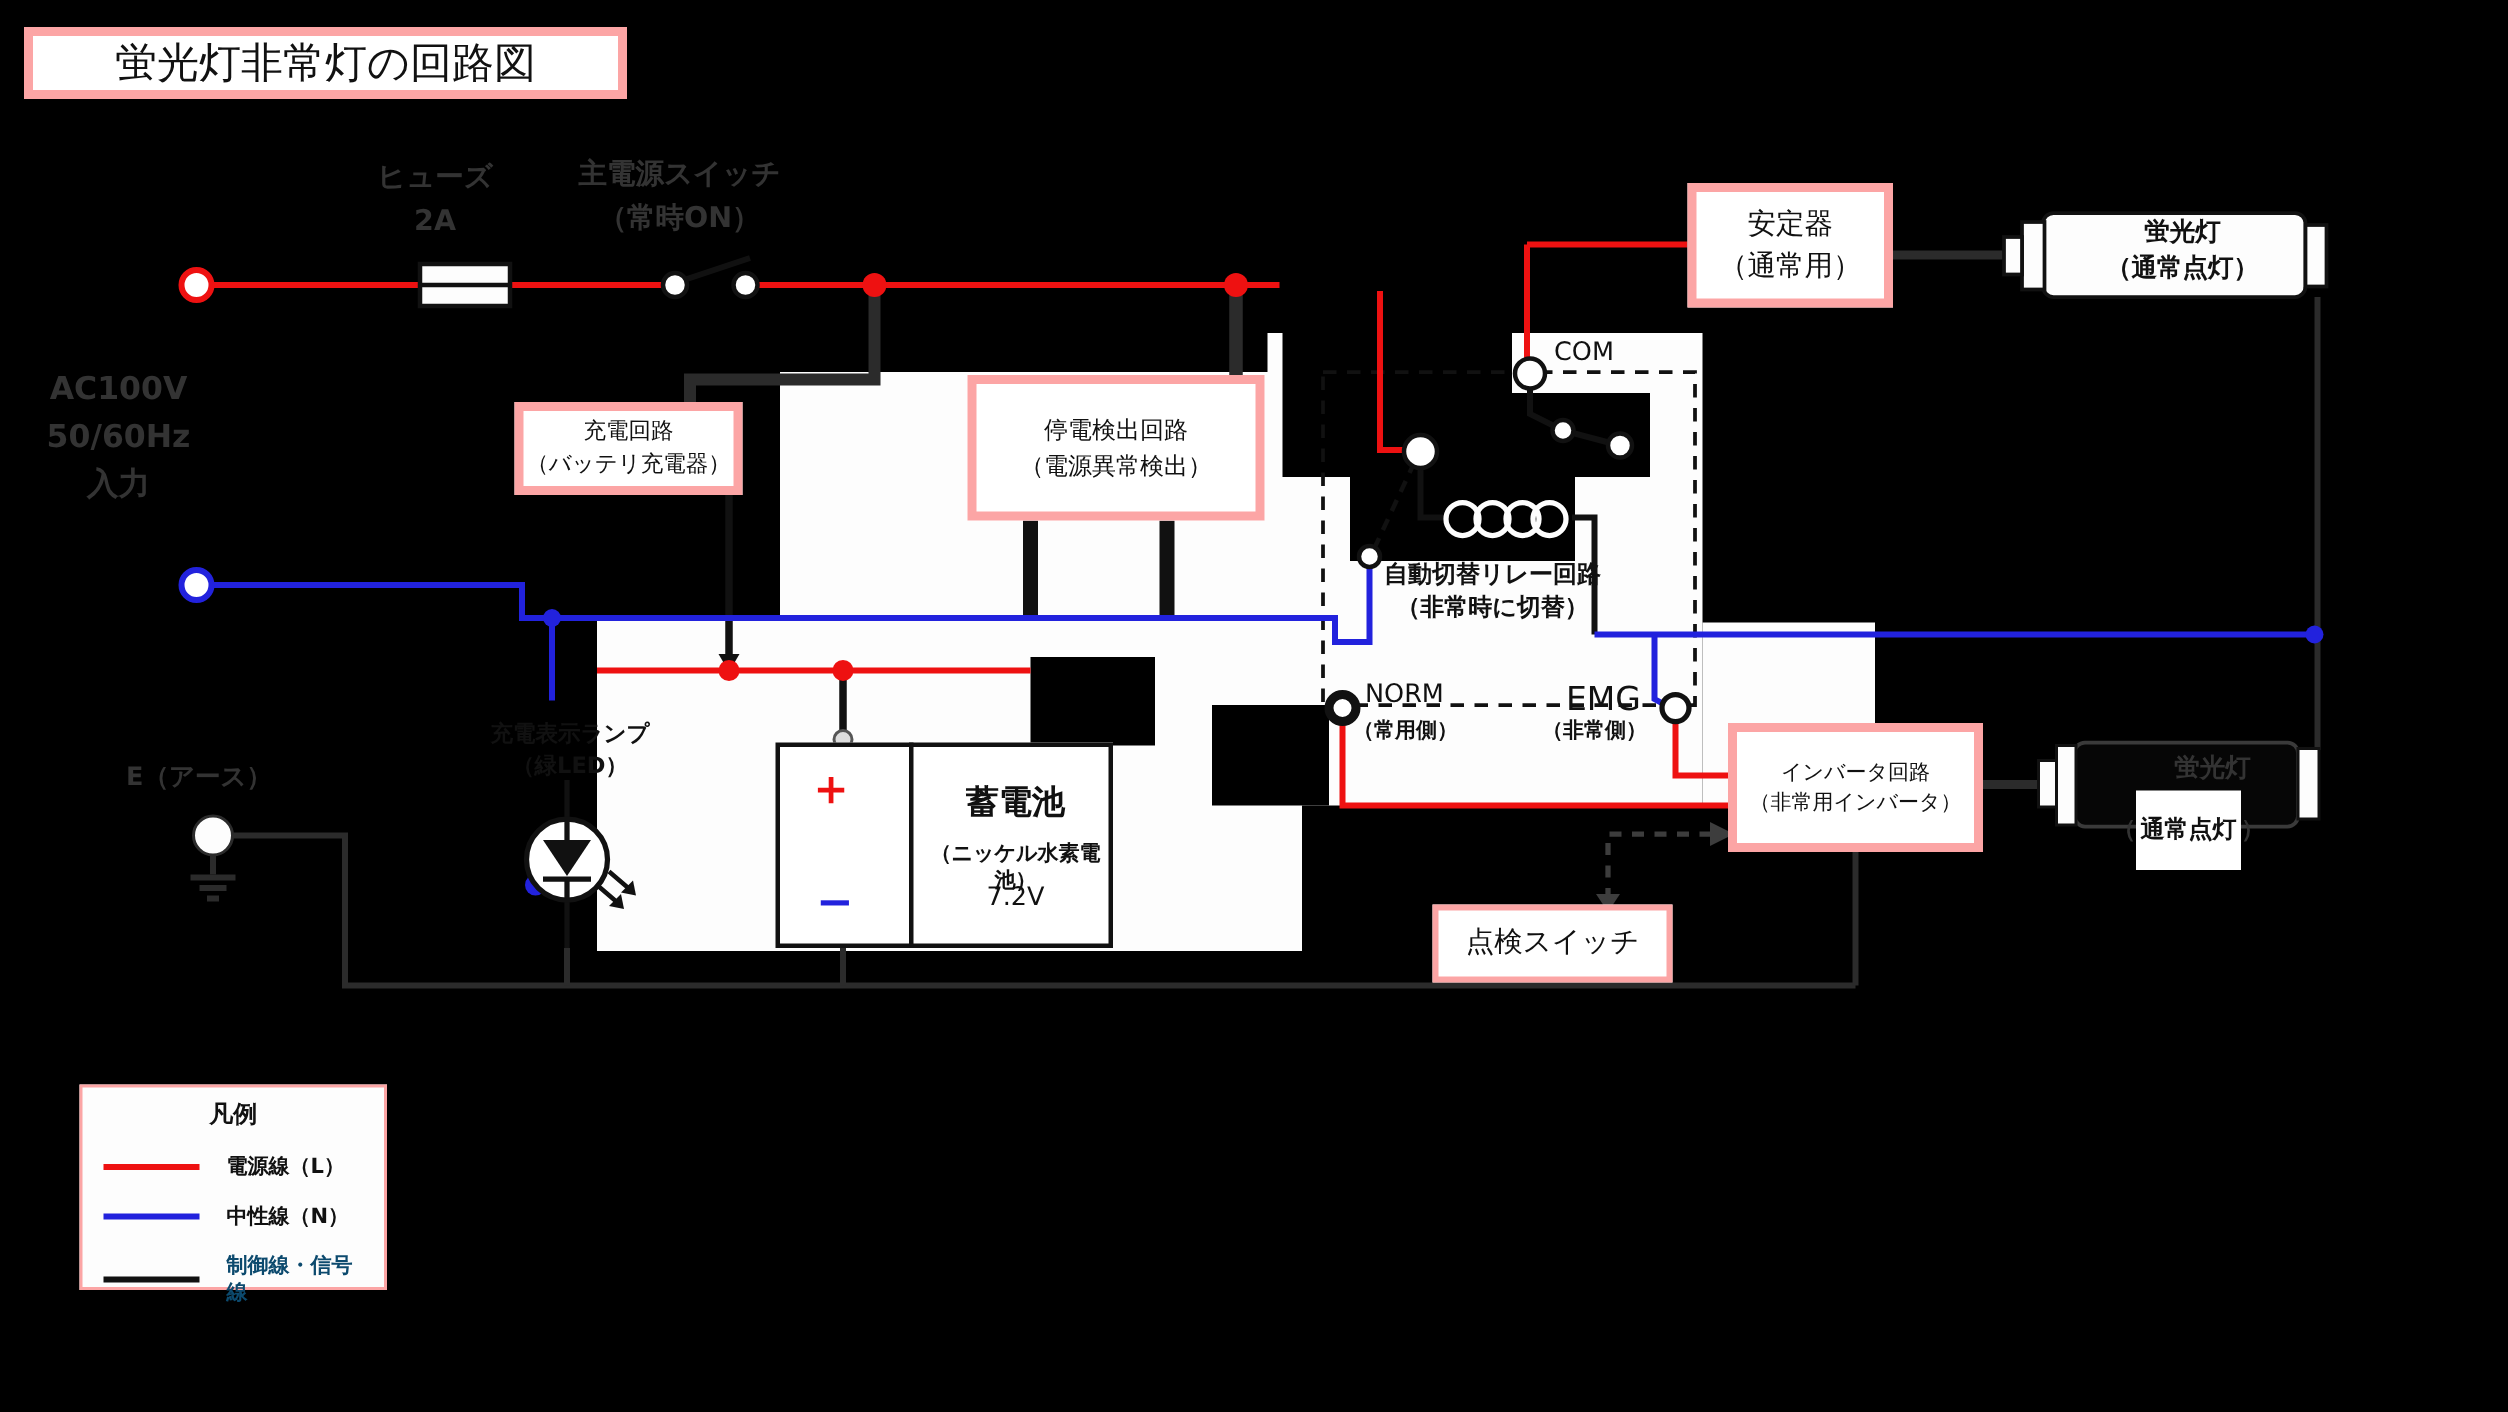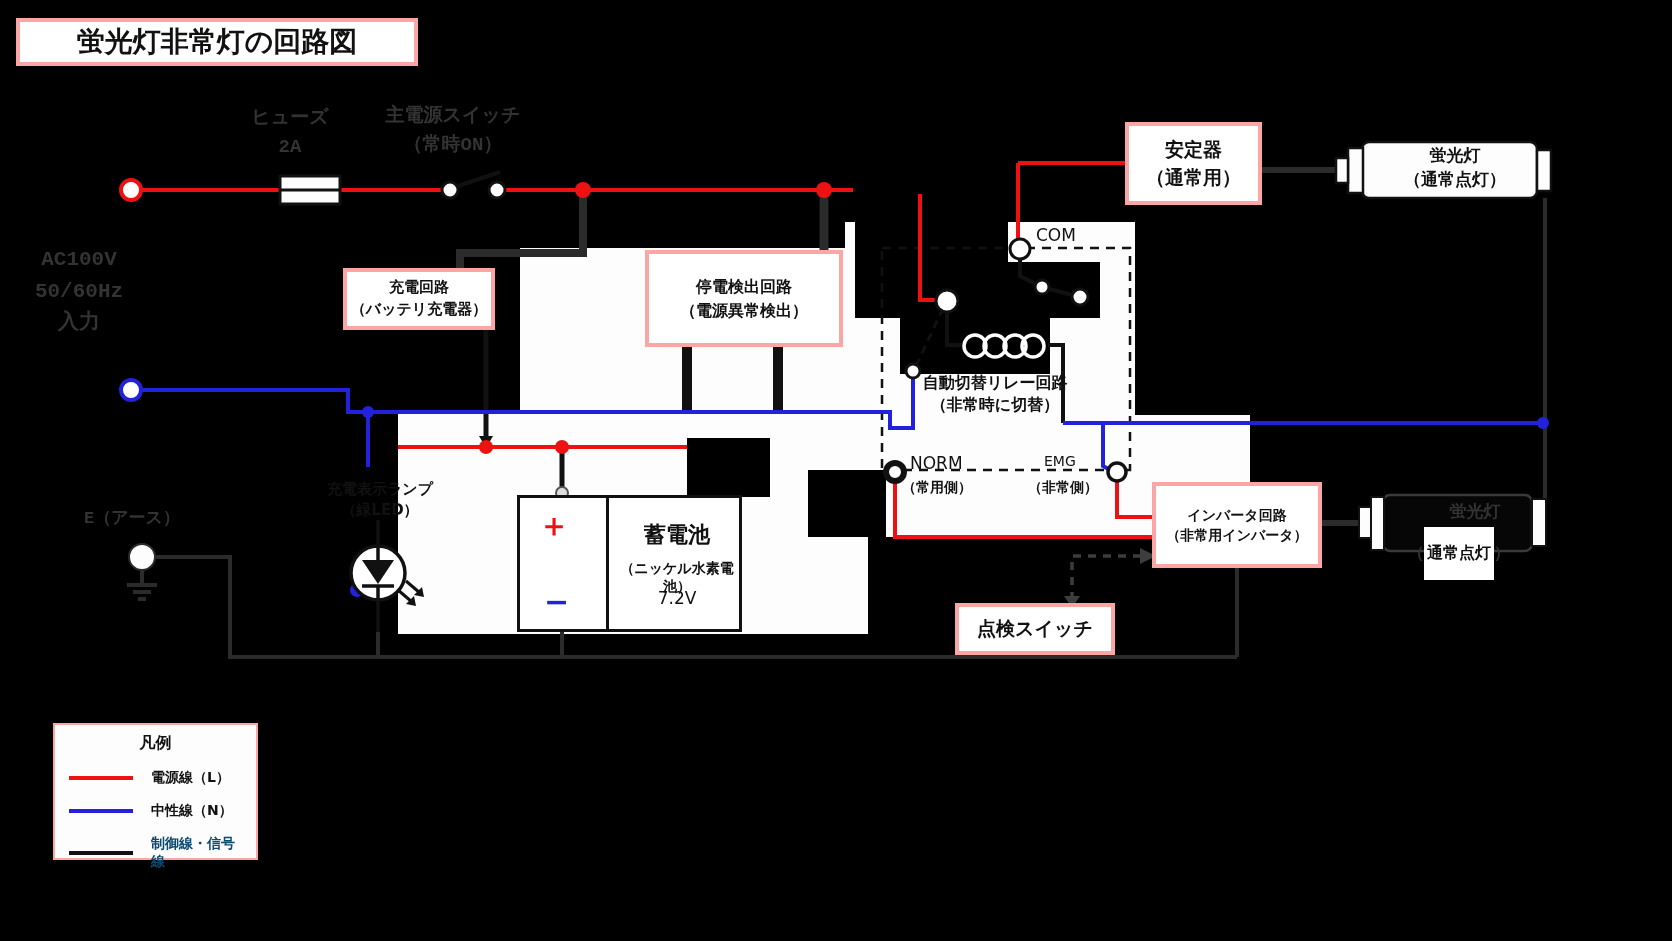--- a/index.html
+++ b/index.html
@@ -1,24 +1,24 @@
 <!DOCTYPE html>
 <html><head>
 <meta charset="utf-8">
 <style>
   html,body{margin:0;padding:0;background:#000;}
   #stage{position:relative;width:1672px;height:941px;background:#000;overflow:hidden;
          font-family:"DejaVu Sans","Liberation Sans",sans-serif;}
   .abs{position:absolute;box-sizing:border-box;}
   .white{background:#fdfdfd;}
   .blackpatch{background:#000;}
-  .box{position:absolute;box-sizing:border-box;background:#fff;border:4px solid #fca5a5;
+  .box{position:absolute;box-sizing:border-box;background:#fff;border:6px solid #fca5a5;
        display:flex;align-items:center;justify-content:center;text-align:center;
-       white-space:pre-line;font-weight:bold;color:#111;line-height:1.45;}
-  .ghost{position:absolute;color:#333;font-weight:bold;text-align:center;white-space:pre-line;line-height:1.5;font-family:Liberation Mono, monospace;}
+       white-space:pre-line;font-weight:normal;color:#111;line-height:1.45;}
+  .ghost{position:absolute;color:#333;font-weight:bold;text-align:center;white-space:pre-line;line-height:1.5;}
   .lbl{position:absolute;color:#111;font-weight:bold;white-space:pre-line;text-align:center;line-height:1.4;}
   svg{position:absolute;left:0;top:0;}
   .legend-row{display:flex;align-items:center;margin:15px 14px;}
   .legend-swatch{width:64px;height:4px;margin-right:18px;flex:none;}
   .hl{background:#fff;color:#111;padding:16px 3px;font-weight:bold;}
 </style>
 </head>
 <body>
 
 <div id="stage">
@@ -176,21 +176,21 @@
 （通常用）</div>
 
   <div class="lbl" style="left:1385px;top:144px;width:140px;font-size:17px">蛍光灯
 （通常点灯）</div>
 
   <div class="lbl" style="left:1036px;top:224px;font-size:17px;font-weight:normal">COM</div>
   <div class="lbl" style="left:890px;top:372px;width:210px;font-size:16px">自動切替リレー回路
 （非常時に切替）</div>
   <div class="lbl" style="left:910px;top:452px;font-size:17px;font-weight:normal">NORM</div>
   <div class="lbl" style="left:902px;top:478px;font-size:14px">（常用側）</div>
-  <div class="lbl" style="left:1044px;top:452px;font-size:14px;font-weight:normal">EMG</div>
+  <div class="lbl" style="left:1044px;top:452px;font-size:22px;font-weight:normal">EMG</div>
   <div class="lbl" style="left:1028px;top:478px;font-size:14px">（非常側）</div>
 
   <div class="box" style="left:302px;top:467px;width:156px;height:165px;font-size:15px;
        justify-content:flex-start;padding-top:12px;background:transparent;background-color:#fff;z-index:-1"></div>
   <div class="lbl" style="left:306px;top:479px;width:148px;font-size:15px">充電表示ランプ
 （緑LED）</div>
 
   <div class="abs" style="left:517px;top:495px;width:225px;height:137px;background:#fff;border:3px solid #111">
     <div class="abs" style="left:86px;top:-3px;width:3px;height:137px;background:#111"></div>
     <div class="abs" style="left:18px;top:6px;font-size:32px;font-weight:bold;color:#ee1111">＋</div>

